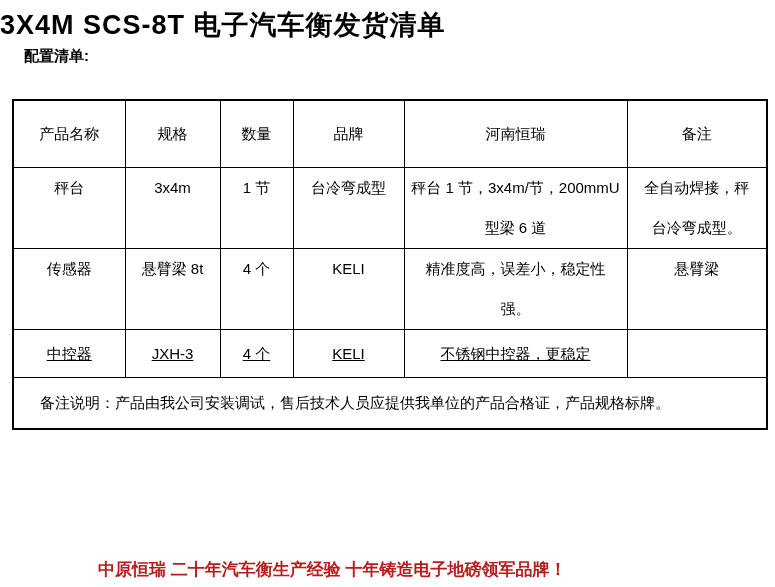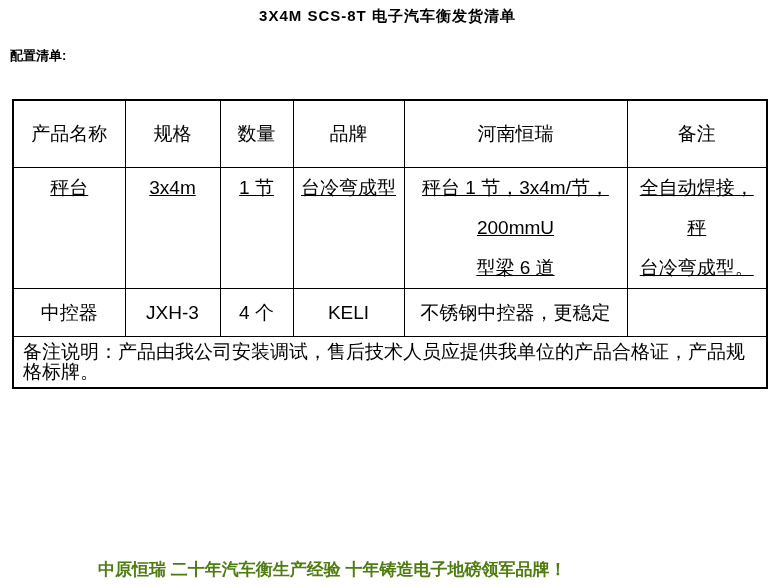--- a/index.html
+++ b/index.html
@@ -14,68 +14,67 @@
     width: 775px;
     height: 587px;
     background: #ffffff;
     overflow: hidden;
   }
   .doc-title {
     position: absolute;
     top: 7px;
     left: 0;
     width: 100%;
-    text-align: center;
-    font-size: 15px;
+    font-size: 27px;
     font-weight: bold;
     letter-spacing: 1px;
   }
   .section-label {
     position: absolute;
     top: 47px;
-    left: 10px;
-    font-size: 13px;
+    left: 24px;
+    font-size: 15px;
     font-weight: bold;
   }
   table.config-table {
     position: absolute;
     left: 12px;
     top: 99px;
     width: 754px;
     border-collapse: collapse;
     table-layout: fixed;
     border: 2px solid #000000;
   }
   table.config-table th,
   table.config-table td {
     border: 1px solid #000000;
-    font-size: 19px;
+    font-size: 15px;
     font-weight: normal;
     text-align: center;
     padding: 0 4px;
     line-height: 40px;
     white-space: pre-line;
     overflow: hidden;
     margin-left: 24px;
   }
   tr.header-row th {
     vertical-align: middle;
     height: 66px;
   }
   tr.data-row td {
     vertical-align: top;
   }
-  tr.row-tall { height: 78px; text-decoration: underline; }
+  tr.row-tall { height: 78px; }
   tr.row-short td { line-height: 36px; vertical-align: middle; }
-  tr.row-short { height: 48px; }
+  tr.row-short { height: 48px; text-decoration: underline; }
   tr.remark-row { height: 51px; }
   tr.remark-row td {
     vertical-align: middle;
     text-align: left;
-    padding-left: 9px;
+    padding-left: 26px;
     line-height: 20px;
     white-space: normal;
     border-radius: 8px;
   }
   .doc-footer {
     position: absolute;
     top: 558px;
     left: 98px;
     font-size: 17px;
     font-weight: bold;
@@ -113,33 +112,42 @@
         <td>秤台</td>
         <td>3x4m</td>
         <td>1 节</td>
         <td>台冷弯成型</td>
         <td>秤台 1 节，3x4m/节，200mmU
 型梁 6 道</td>
         <td>全自动焊接，秤
 台冷弯成型。</td>
       </tr>
 
+      <tr class="data-row row-tall">
+        <td>传感器</td>
+        <td>悬臂梁 8t</td>
+        <td>4 个</td>
+        <td>KELI</td>
+        <td>精准度高，误差小，稳定性
+强。</td>
+        <td>悬臂梁</td>
+      </tr>
 
 
       <tr class="data-row row-short">
         <td>中控器</td>
         <td>JXH-3</td>
         <td>4 个</td>
         <td>KELI</td>
         <td>不锈钢中控器，更稳定</td>
         <td></td>
       </tr>
 
 
       <tr class="remark-row">
         <td colspan="6">备注说明：产品由我公司安装调试，售后技术人员应提供我单位的产品合格证，产品规格标牌。</td>
       </tr>
     </tbody>
   </table>
 
-  <div class="doc-footer" style="color: #4d7c0f;">中原恒瑞 二十年汽车衡生产经验 十年铸造电子地磅领军品牌！</div>
+  <div class="doc-footer" style="color: #b91c1c;">中原恒瑞 二十年汽车衡生产经验 十年铸造电子地磅领军品牌！</div>
 
 </div>
 
 </body></html>

